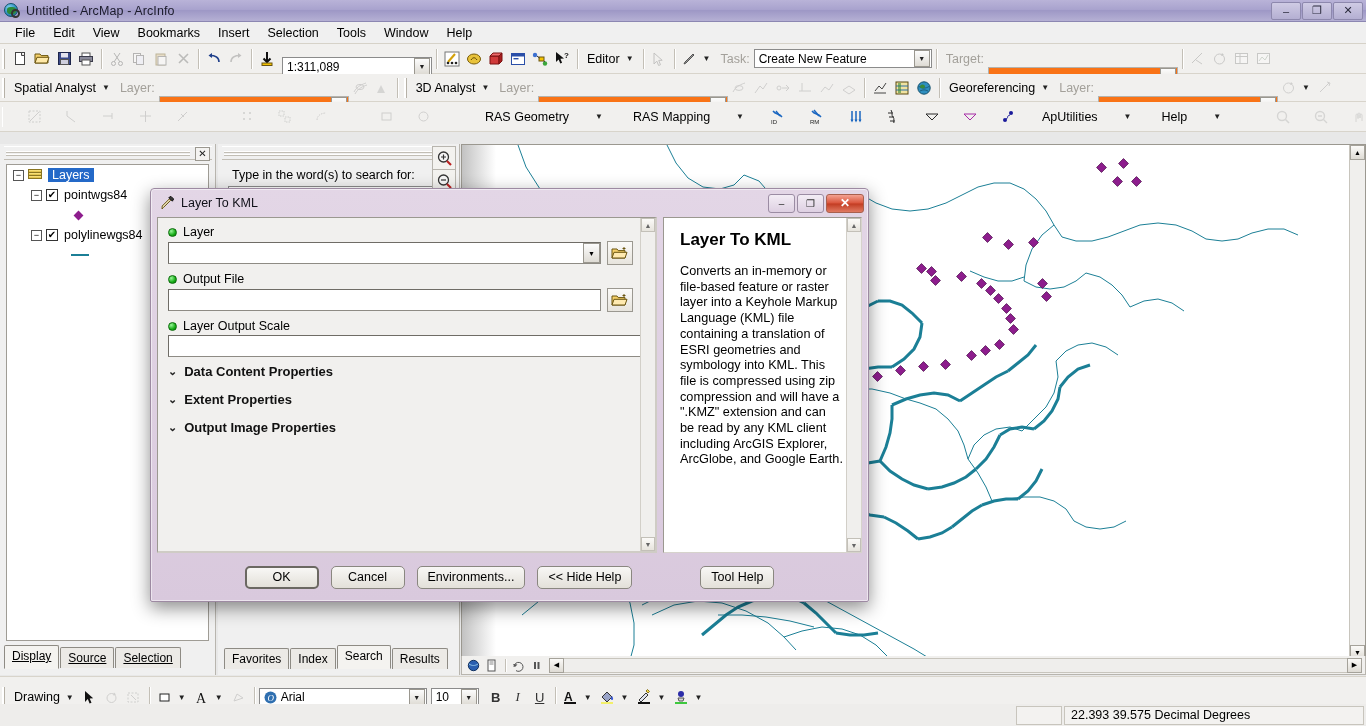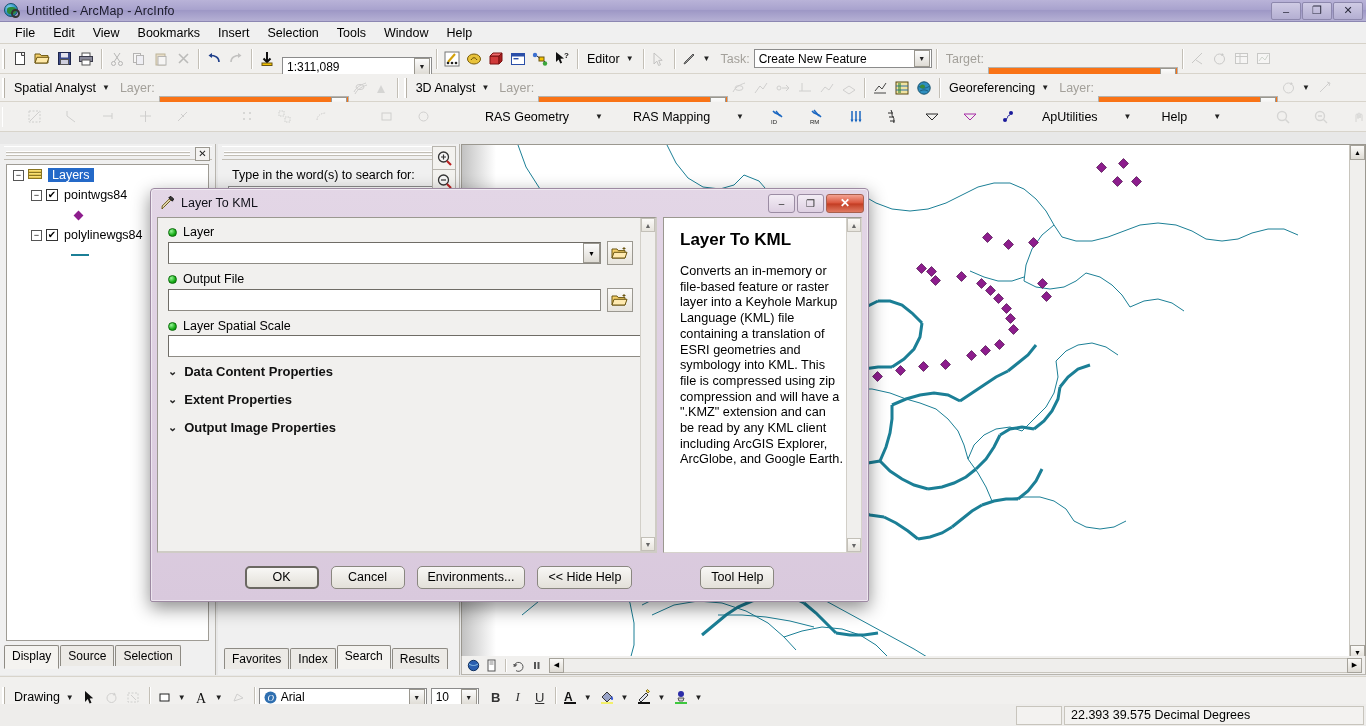--- a/index.html
+++ b/index.html
@@ -124,21 +124,21 @@
     display:flex;align-items:center;justify-content:center;
     font-size:10px; line-height:10px; margin-right:6px; color:#000; flex:0 0 12px;
   }
   .layers-stack { width:15px;height:12px; margin-right:5px; position:relative; flex:0 0 15px; }
   .layers-stack i { position:absolute; left:0; width:14px;height:4px;
      background:linear-gradient(to bottom,#ffe98a,#d8b83c); border:1px solid #8a7520; }
   .sel-lbl { background:#2469c8; color:#fff; padding:0 4px; }
   .sym-pt { width:7px;height:7px; background:#8d1d8d; transform:rotate(45deg); }
   .sym-ln { width:18px;height:2px; background:#1b7f96; }
 
-  .toc-tabs { position:absolute; left:4px; bottom:6px; display:flex; align-items:flex-start; }
+  .toc-tabs { position:absolute; left:4px; bottom:6px; display:flex; align-items:center;text-decoration:underline; }
   .tab {
     font-size:12px; padding:3px 7px 3px 7px; border:1px solid #8e8b84;
     border-bottom:none; background:#eceae6; margin-right:1px;
     border-radius:2px 2px 0 0;
   }
   .tab.active { background:#f4f3f0; padding-bottom:5px; border-bottom:1px solid #f4f3f0; }
 
   
   .searchpanel {
     position:absolute; left:218px; top:144px; width:242px; height:531px;
@@ -1099,21 +1099,21 @@
                   <path d="M3 6.3h13L14 12H1z" fill="#ffeab0" stroke="#6b5510"></path>
                   <path d="M13 1v3M11.5 2.5h3" stroke="#6b5510"></path>
                 </svg>
             </div>
           </div>
         </div>
 
         <div class="param">
           <div class="plabel">
             <div class="dot"></div>
-            <span>Layer Spatial Scale</span>
+            <span>Layer Output Scale</span>
           </div>
           <div class="pinput">
             <div class="ifield" style="margin-right:-22px;">
               <span style="padding-left:4px;"></span>
             </div>
           </div>
         </div>
 
         <div class="section">
           <span class="chev">⌄</span>

